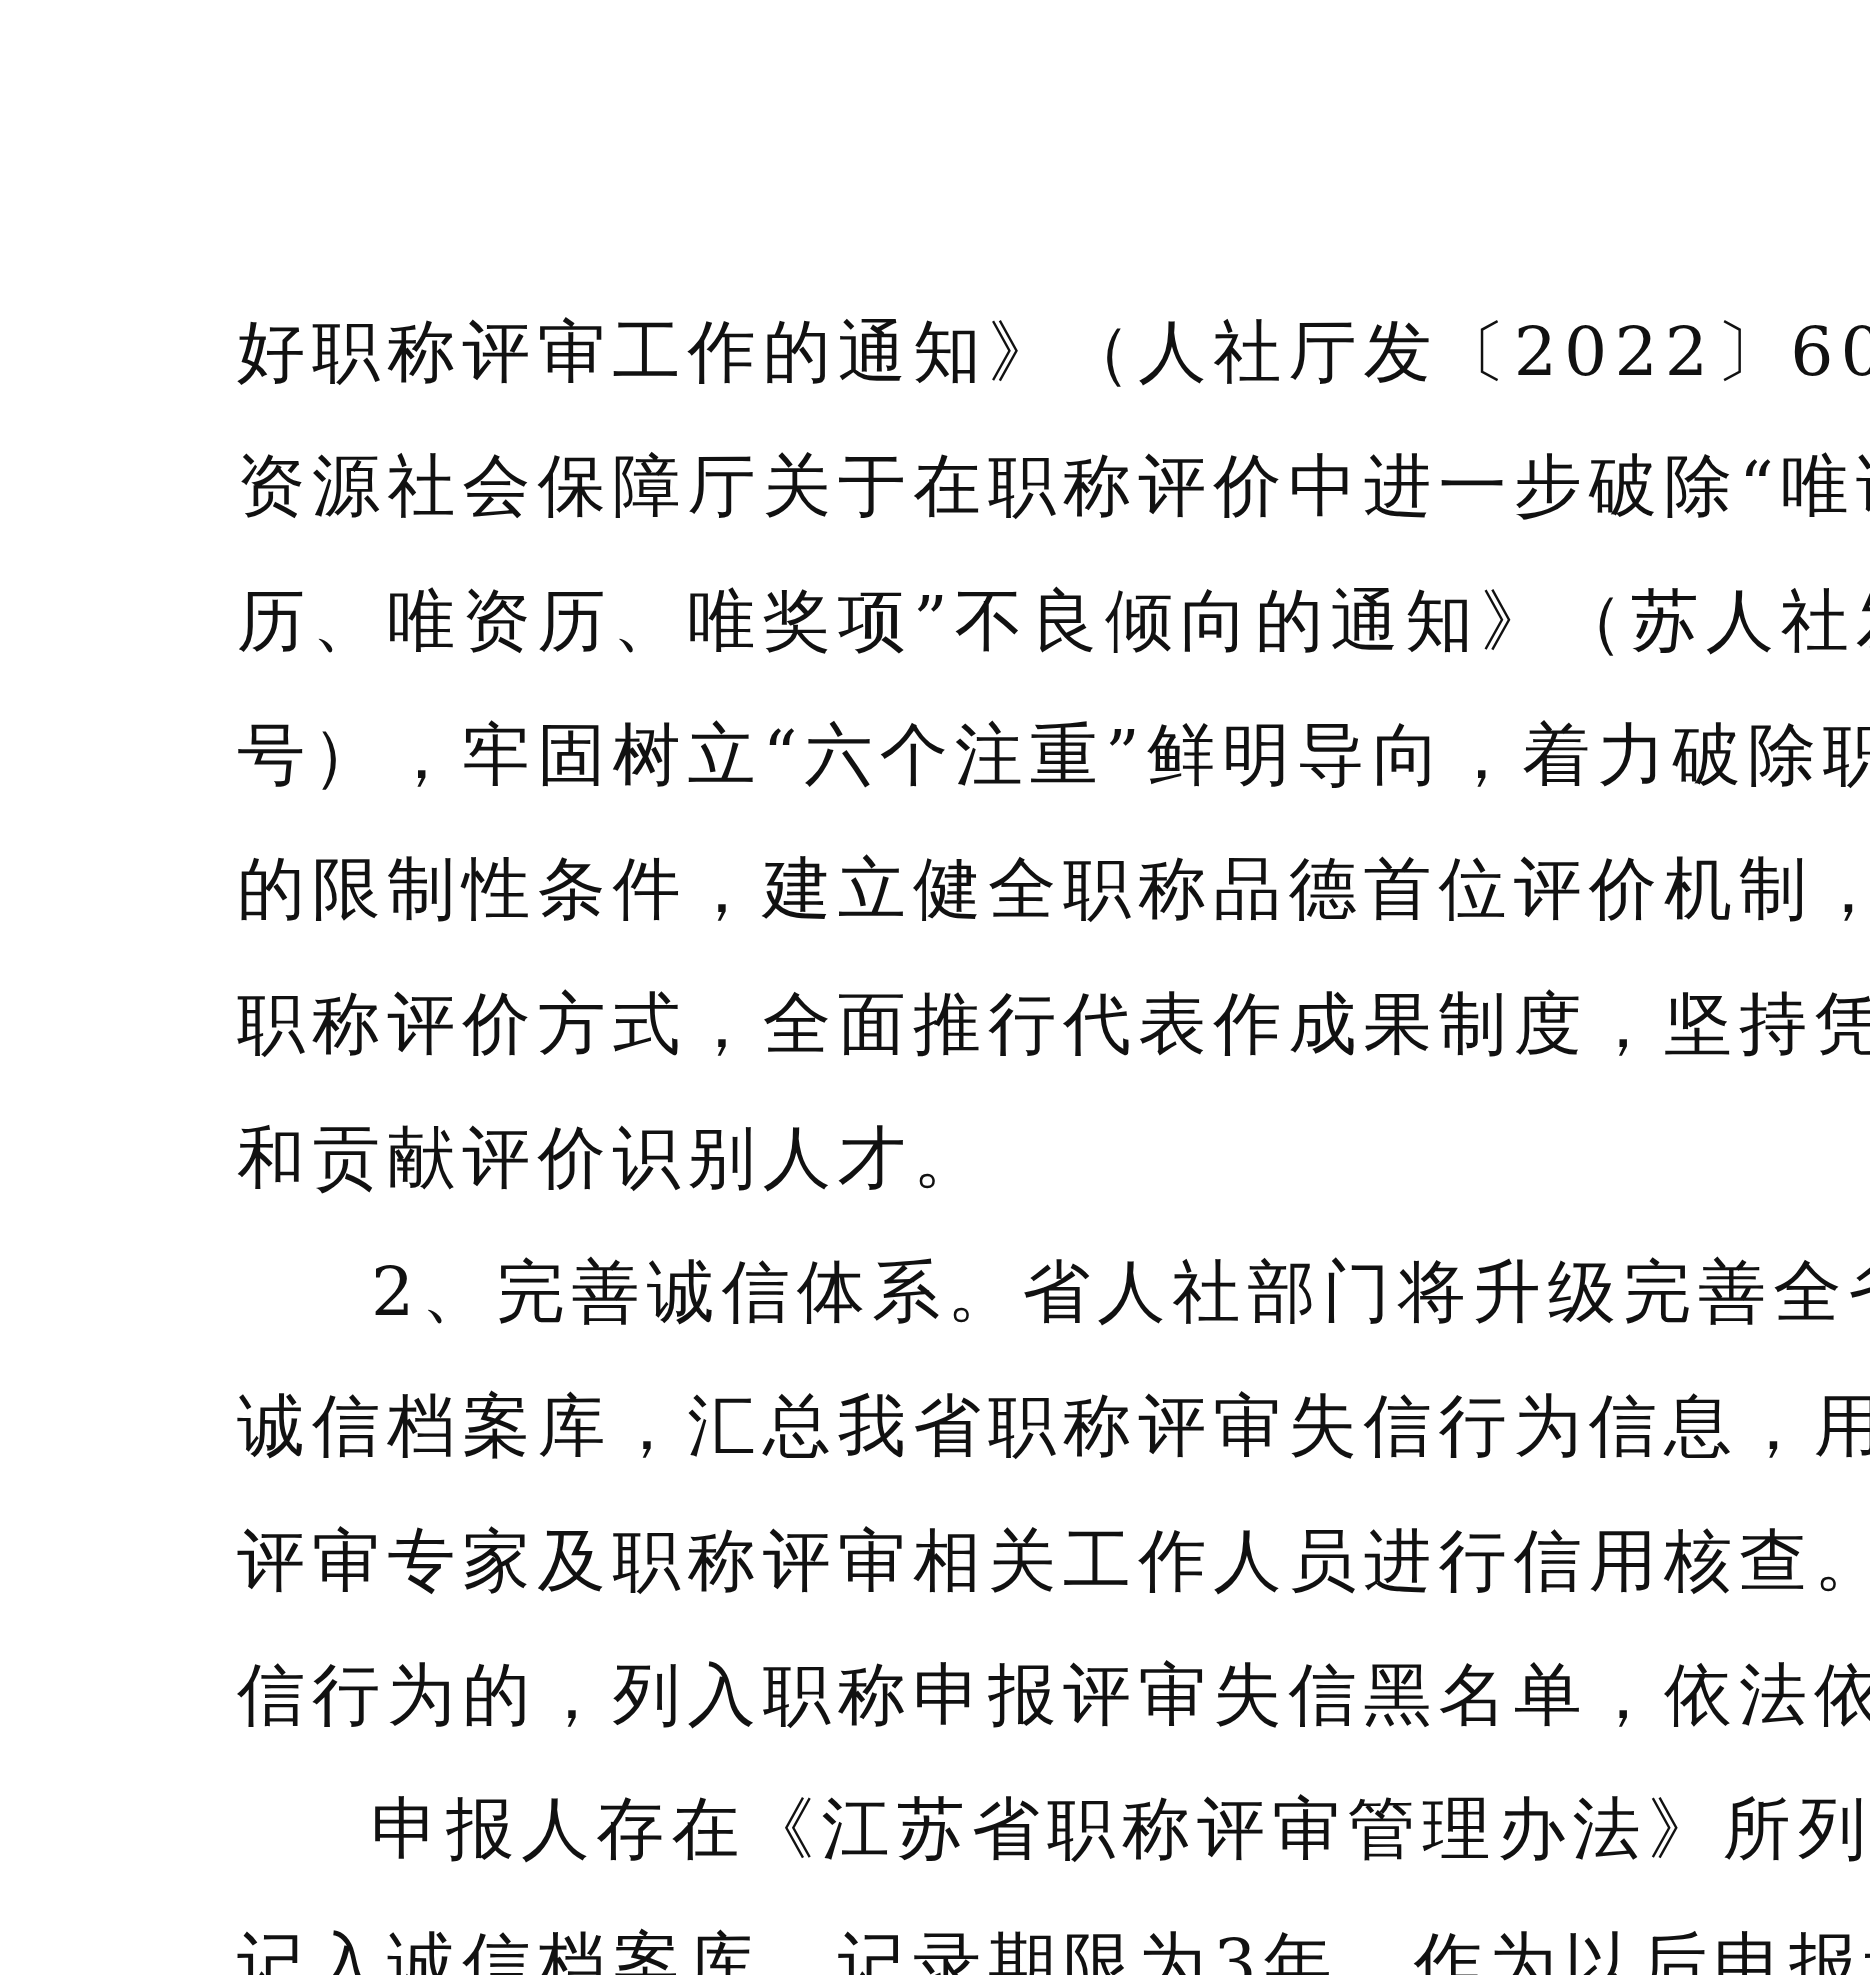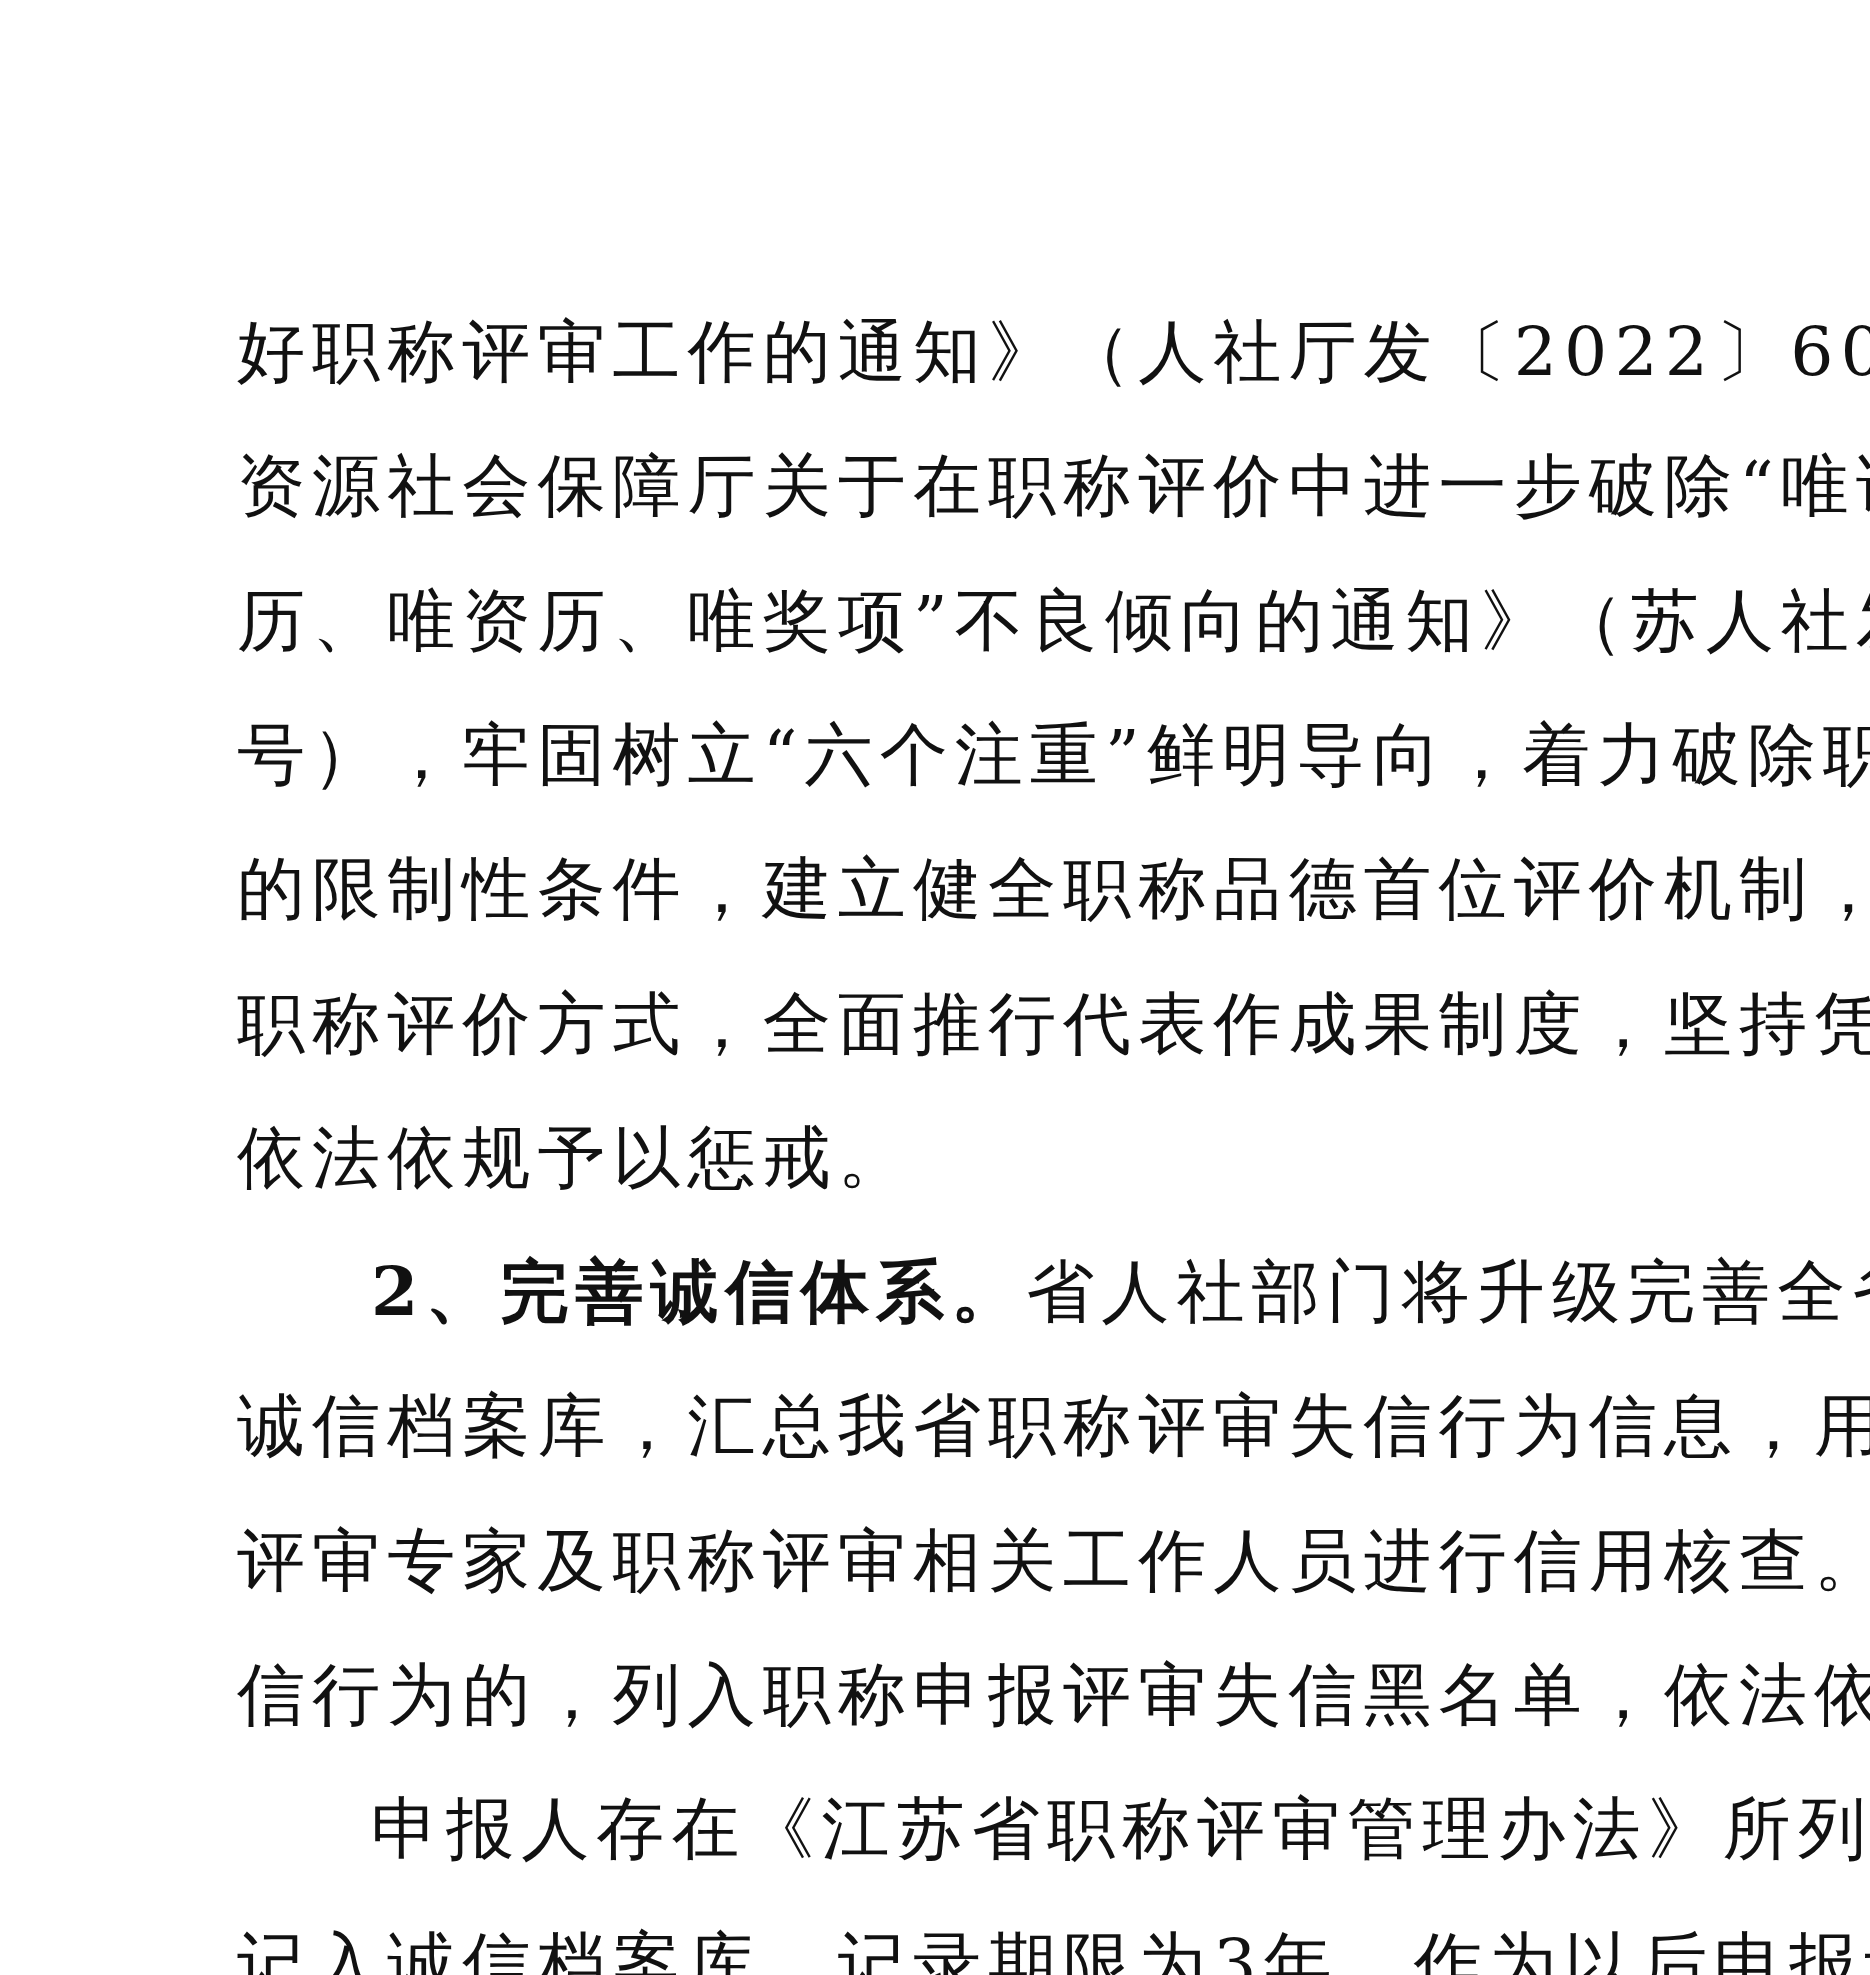--- a/index.html
+++ b/index.html
@@ -7,33 +7,33 @@
   .page { position:absolute; left:0; top:0; width:1871px; height:2654px; background:#fff; }
   .line {
     position:absolute; left:237px; width:1406px;
     font-family:"DejaVu Serif", "Liberation Serif", serif;
     font-size:68px; line-height:79px; color:#111;
     white-space:nowrap; letter-spacing:7.1px;
     text-align:justify; text-align-last:justify;
   }
   .line.indent { left:371px; width:1272px; }
   .line.last { text-align-last:left; }
-  .line b { font-weight:bold; }
+  .line b { font-weight:normal; }
 </style>
 </head>
 <body>
 
 <div class="page">
   <div class="line" style="top:312px">好职称评审工作的通知》（人社厅发〔2022〕60号）、《省人力</div>
   <div class="line" style="top:446px">资源社会保障厅关于在职称评价中进一步破除“唯论文、唯学</div>
   <div class="line" style="top:581px">历、唯资历、唯奖项”不良倾向的通知》（苏人社发〔2022〕156</div>
   <div class="line" style="top:715px">号），牢固树立“六个注重”鲜明导向，着力破除职称评价不合理</div>
   <div class="line" style="top:849px">的限制性条件，建立健全职称品德首位评价机制，改进和创新</div>
   <div class="line" style="top:984px">职称评价方式，全面推行代表作成果制度，坚持凭能力、实绩</div>
-  <div class="line last" style="top:1118px">依法依规予以惩戒。</div>
+  <div class="line last" style="top:1118px">和贡献评价识别人才。</div>
 
   <div class="line indent" style="top:1252px"><b>2、完善诚信体系。</b><span>省人社部门将升级完善全省职称评审</span></div>
   <div class="line" style="top:1386px">诚信档案库，汇总我省职称评审失信行为信息，用于对申报人、</div>
   <div class="line" style="top:1521px">评审专家及职称评审相关工作人员进行信用核查。存在严重失</div>
   <div class="line" style="top:1655px">信行为的，列入职称申报评审失信黑名单，依法依规予以惩戒。</div>
 
   <div class="line indent" style="top:1789px">申报人存在《江苏省职称评审管理办法》所列违规行为的，</div>
   <div class="line" style="top:1924px">记入诚信档案库，记录期限为3年，作为以后申报评审职称的</div>
 
 </div>

